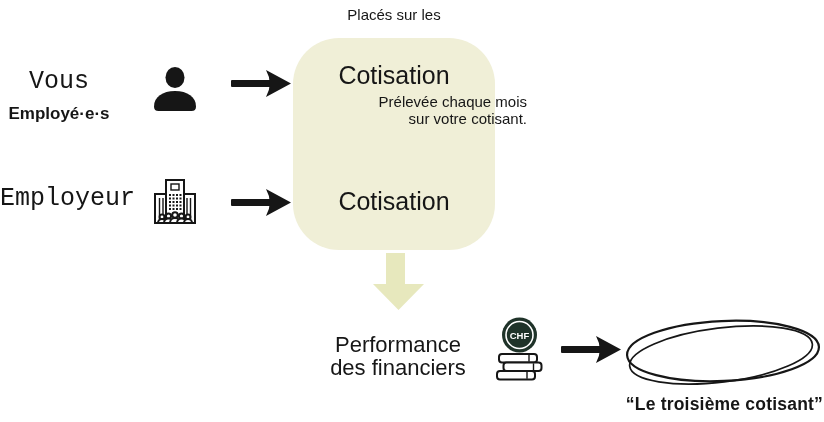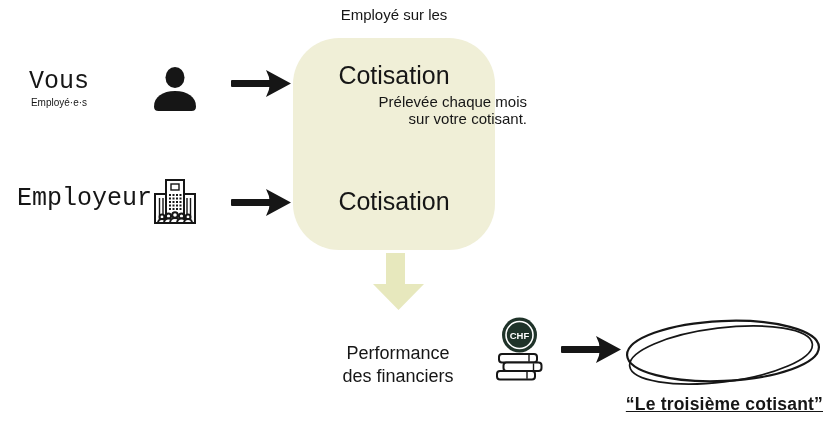--- a/index.html
+++ b/index.html
@@ -2,67 +2,67 @@
 <html style="--box-fill: #F0EFD7; --soft-arrow: #E7E8BD; --coin-fill: #1F3329; --ink: #161616;"><head>
 <meta charset="utf-8">
 <style>
   html,body{margin:0;padding:0;background:#fff;}
   .frame{
     position:relative;width:824px;height:422px;background:#fff;overflow:hidden;
     font-family:"Liberation Sans",sans-serif;color:var(--ink,#161616);
   }
   .abs{position:absolute;}
   .center{text-align:center;}
-  .right{text-align:right;text-decoration:underline;}
+  .right{text-align:right;}
 
   
   .top-label{left:293px;top:7px;width:202px;font-size:15px;line-height:15.5px;}
 
   
   .employee-source{left:0;top:69px;width:118px;}
-  .employer-source{left:17px;top:186px;width:126px;}
+  .employer-source{left:0;top:186px;width:126px;}
   .source-title{font-size:25px;line-height:26px;font-family:Liberation Mono, monospace;}
-  .source-subtitle{font-size:10px;line-height:15px;margin-top:0;}
+  .source-subtitle{font-size:17px;line-height:15px;margin-top:11px;font-weight:bold;}
 
   .person-icon{left:154px;top:66px;}
   .building-icon{left:151px;top:177px;}
 
   .arrow-1{left:231px;top:70px;}
   .arrow-2{left:231px;top:189px;}
   .arrow-3{left:561px;top:336px;}
 
   
   .contribution-box{left:293px;top:38px;width:202px;height:212px;border-radius:46px;background:var(--box-fill,#F0EFD7);}
   .cotisation-1{left:293px;top:62px;width:202px;font-size:25px;line-height:27px;}
   .cotisation-sub{left:293px;top:93px;width:234px;font-size:15px;line-height:17px;text-align:right;}
   .cotisation-2{left:293px;top:188px;width:202px;font-size:25px;line-height:27px;}
 
   .down-arrow{left:373px;top:253px;}
 
-  .performance-label{left:303px;top:342px;width:190px;font-size:18px;line-height:22.5px;}
+  .performance-label{left:303px;top:334px;width:190px;font-size:22px;line-height:22.5px;}
   .chf-icon{left:496px;top:316px;}
 
   .interest-ellipse{left:623px;top:314px;}
   .interest-label{left:623px;top:338px;width:201px;font-size:24px;line-height:26px;}
   .footnote{left:540px;top:394px;width:283px;font-size:17.5px;font-weight:bold;letter-spacing:.2px;}
 
   .ink-fill{fill:var(--ink,#161616);}
   .soft-fill{fill:var(--soft-arrow,#E7E8BD);}
   .coin-fill{fill:var(--coin-fill,#1F3329);}
   .outline{fill:#fff;stroke:var(--ink,#161616);stroke-width:2;}
   .thin-line{stroke:var(--ink,#161616);stroke-width:1.4;fill:none;}
   .sketch{fill:none;stroke:var(--ink,#161616);}
 </style>
 </head>
 <body>
 
 <div class="frame">
 
   <div class="abs top-label center">
-    <div>Employé sur les</div>
+    <div>Placés sur les</div>
   </div>
 
   <div class="abs employee-source center">
     <div class="source-title">Vous</div>
     <div class="source-subtitle">Employé·e·s</div>
   </div>
 
   <svg class="abs person-icon" width="42" height="46" viewBox="0 0 42 46" aria-hidden="true">
     <ellipse class="ink-fill" cx="21" cy="11.5" rx="9.5" ry="10.5"></ellipse>
     <path class="ink-fill" d="M4.5 45 H37.5 Q42 45 42 40.5 C42 31 33.5 25 21 25 C8.5 25 0 31 0 40.5 Q0 45 4.5 45 Z"></path>

